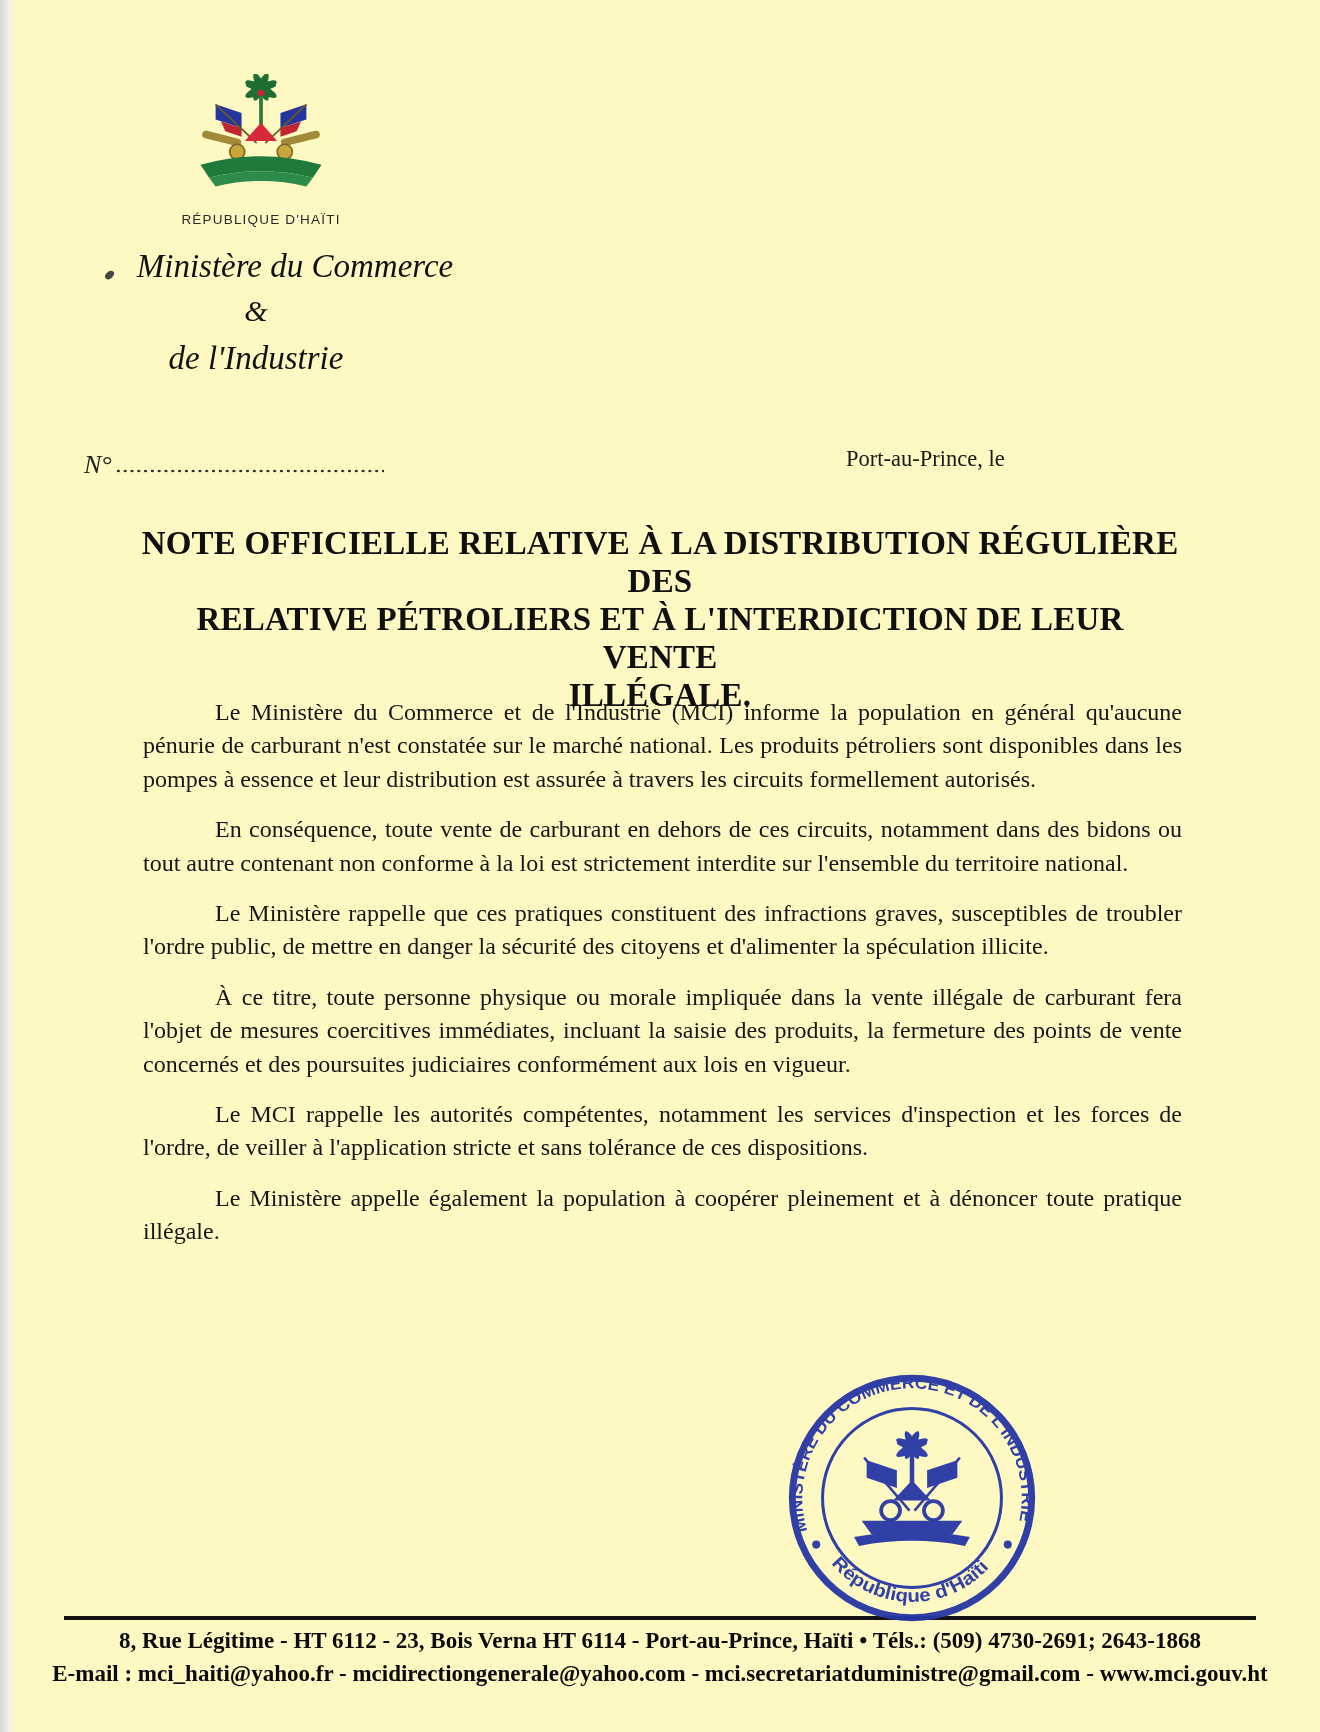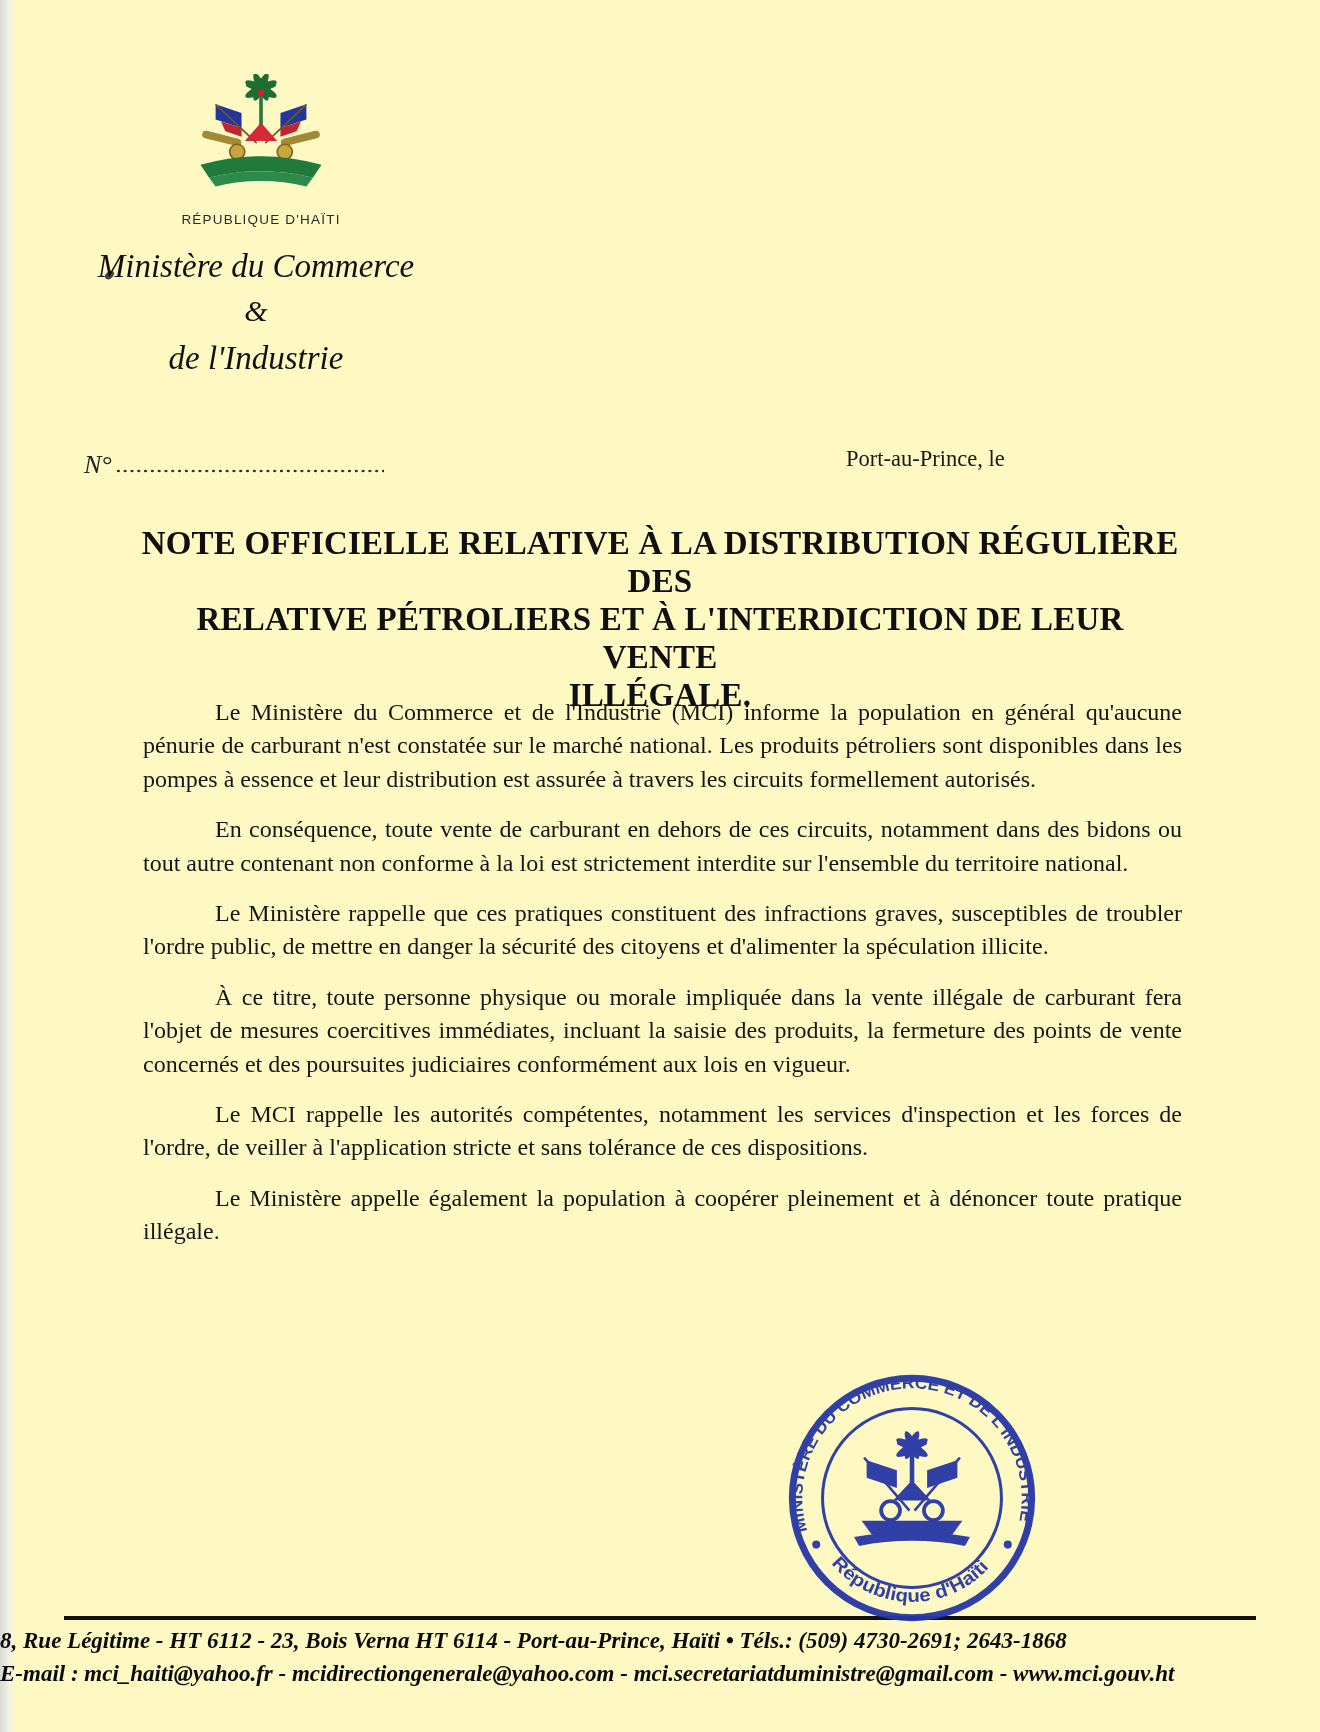--- a/index.html
+++ b/index.html
@@ -6,21 +6,21 @@
   .page{position:relative;width:1320px;height:1732px;background:#fef9c3;overflow:hidden;
         font-family:"Liberation Serif", serif;color:#1a1a1a;}
   .scan-edge{position:absolute;left:0;top:0;width:16px;height:100%;
         background:linear-gradient(to right,#cfd1d6,#eceef1 55%,rgba(255,255,255,0));opacity:.8;}
   .speck{position:absolute;left:106px;top:270px;width:7px;height:10px;background:#23262b;
         border-radius:60% 40% 55% 45%;transform:rotate(38deg);opacity:.85;}
   .arms{position:absolute;left:178px;top:74px;width:166px;height:134px;}
   .republic{position:absolute;left:136px;top:212px;width:250px;text-align:center;
         font-family:"Liberation Sans",sans-serif;font-size:13.5px;letter-spacing:1.2px;color:#2a2a2a;}
   .ministry{position:absolute;left:96px;width:320px;text-align:center;font-style:italic;color:#111;}
-  .m1{top:248px;font-size:33px;}
+  .m1{top:248px;font-size:33px;margin-left:39px;}
   .amp{top:294px;font-size:30px;}
   .m2{top:340px;font-size:33px;}
   .no-line{position:absolute;left:84px;top:450px;white-space:nowrap;}
   .no-label{font-style:italic;font-size:26px;color:#222;}
   .leader{display:inline-block;height:6px;vertical-align:baseline;
         background-image:radial-gradient(circle at 2.2px 3px,#2c2c2c 1.25px,rgba(0,0,0,0) 1.6px);
         background-size:6.8px 6px;background-repeat:repeat-x;}
   .no-dots{width:268px;margin-left:4px;margin-bottom:-1px;}
   .date-line{position:absolute;left:846px;top:444px;display:flex;align-items:flex-end;flex-direction:column;}
   .date-label{font-size:22.5px;color:#191919;line-height:30px;}
@@ -29,22 +29,22 @@
   .date-value{position:absolute;left:2px;bottom:7px;font-weight:bold;font-size:27px;
         letter-spacing:.3px;color:#0d0d0d;white-space:nowrap;}
   .title{position:absolute;left:140px;top:524px;width:1040px;text-align:center;
         font-weight:bold;font-size:33px;line-height:38px;letter-spacing:.2px;color:#101010;}
   .tline{display:block;}
   .body-text{position:absolute;left:143px;top:696px;width:1039px;font-size:24px;
         line-height:33.4px;text-align:justify;color:#161616;}
   .body-text p{margin:0 0 17px 0;text-indent:72px;}
   .stamp{position:absolute;left:786px;top:1372px;width:252px;height:252px;opacity:.95;z-index:3;}
   .rule{position:absolute;left:64px;top:1616px;width:1192px;height:4px;background:#121212;z-index:1;}
-  .footer{position:absolute;left:0;width:1320px;text-align:left;font-weight:bold;
-        font-style:italic;font-size:23px;color:#0b0b0b;}
+  .footer{position:absolute;left:0;width:1320px;text-align:center;font-weight:bold;
+        font-size:23px;color:#0b0b0b;}
   .f1{top:1628px;}
   .f2{top:1661px;}
 </style>
 </head>
 <body>
 
 <div class="page">
   <div class="scan-edge"></div>
   <div class="speck"></div>
 

